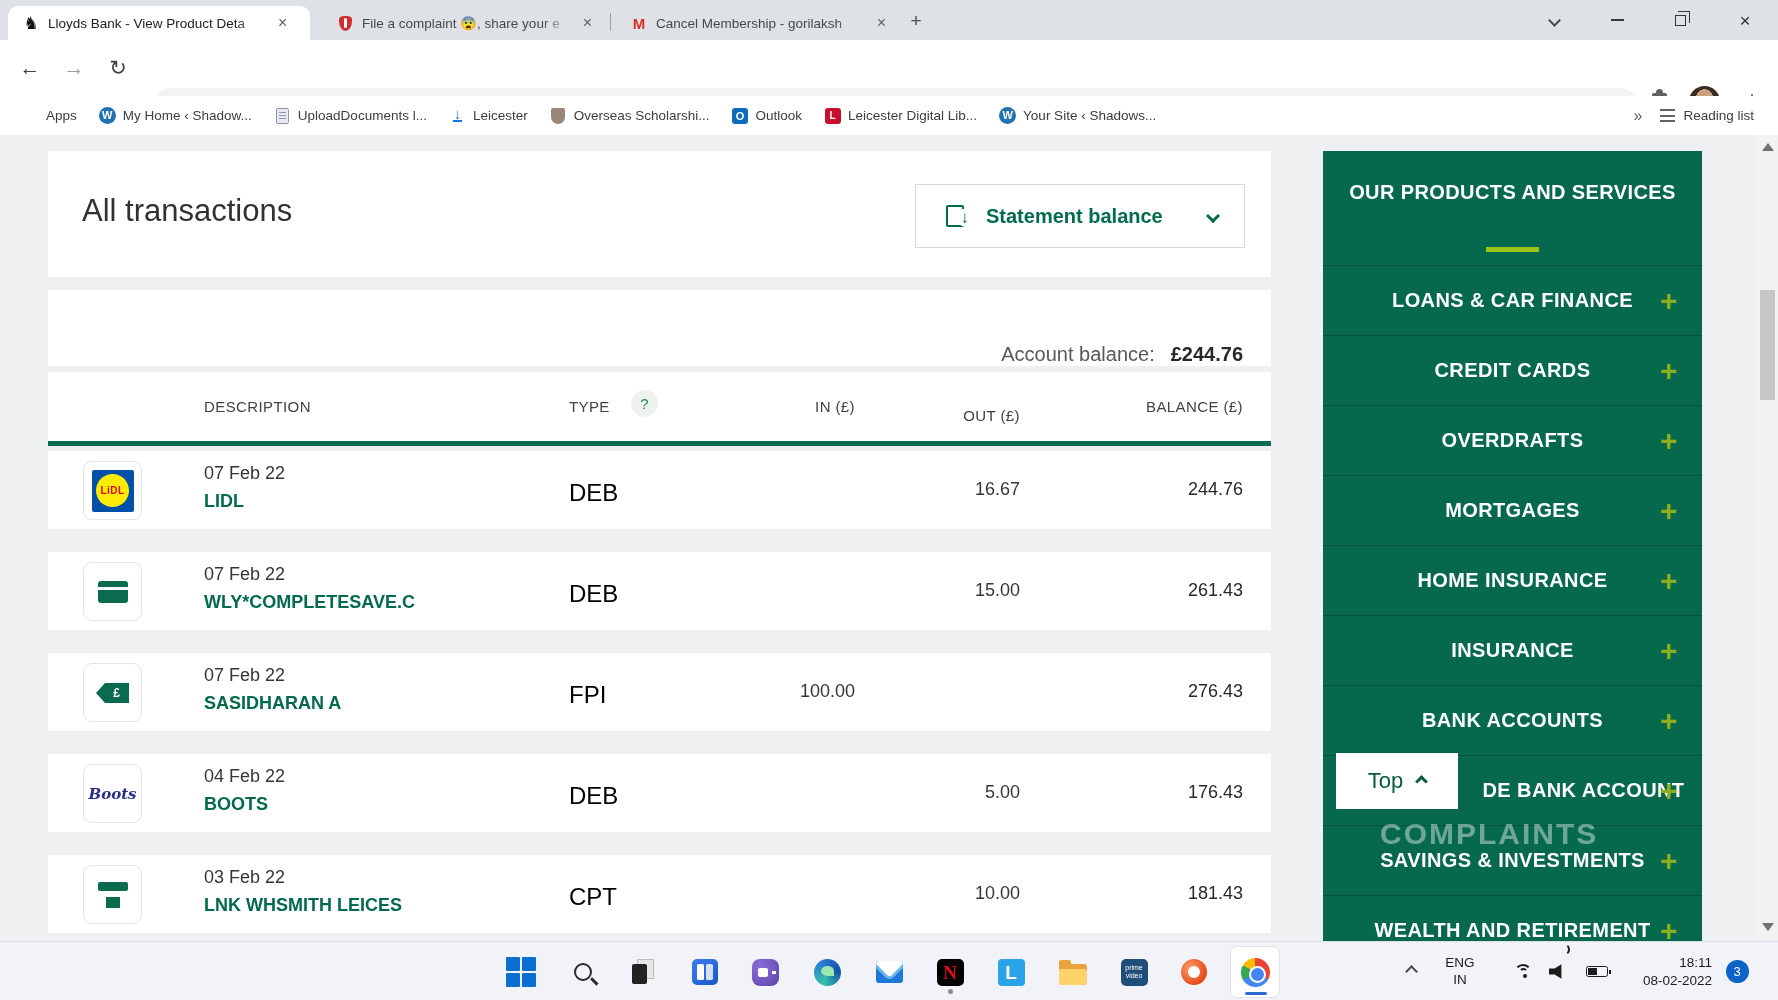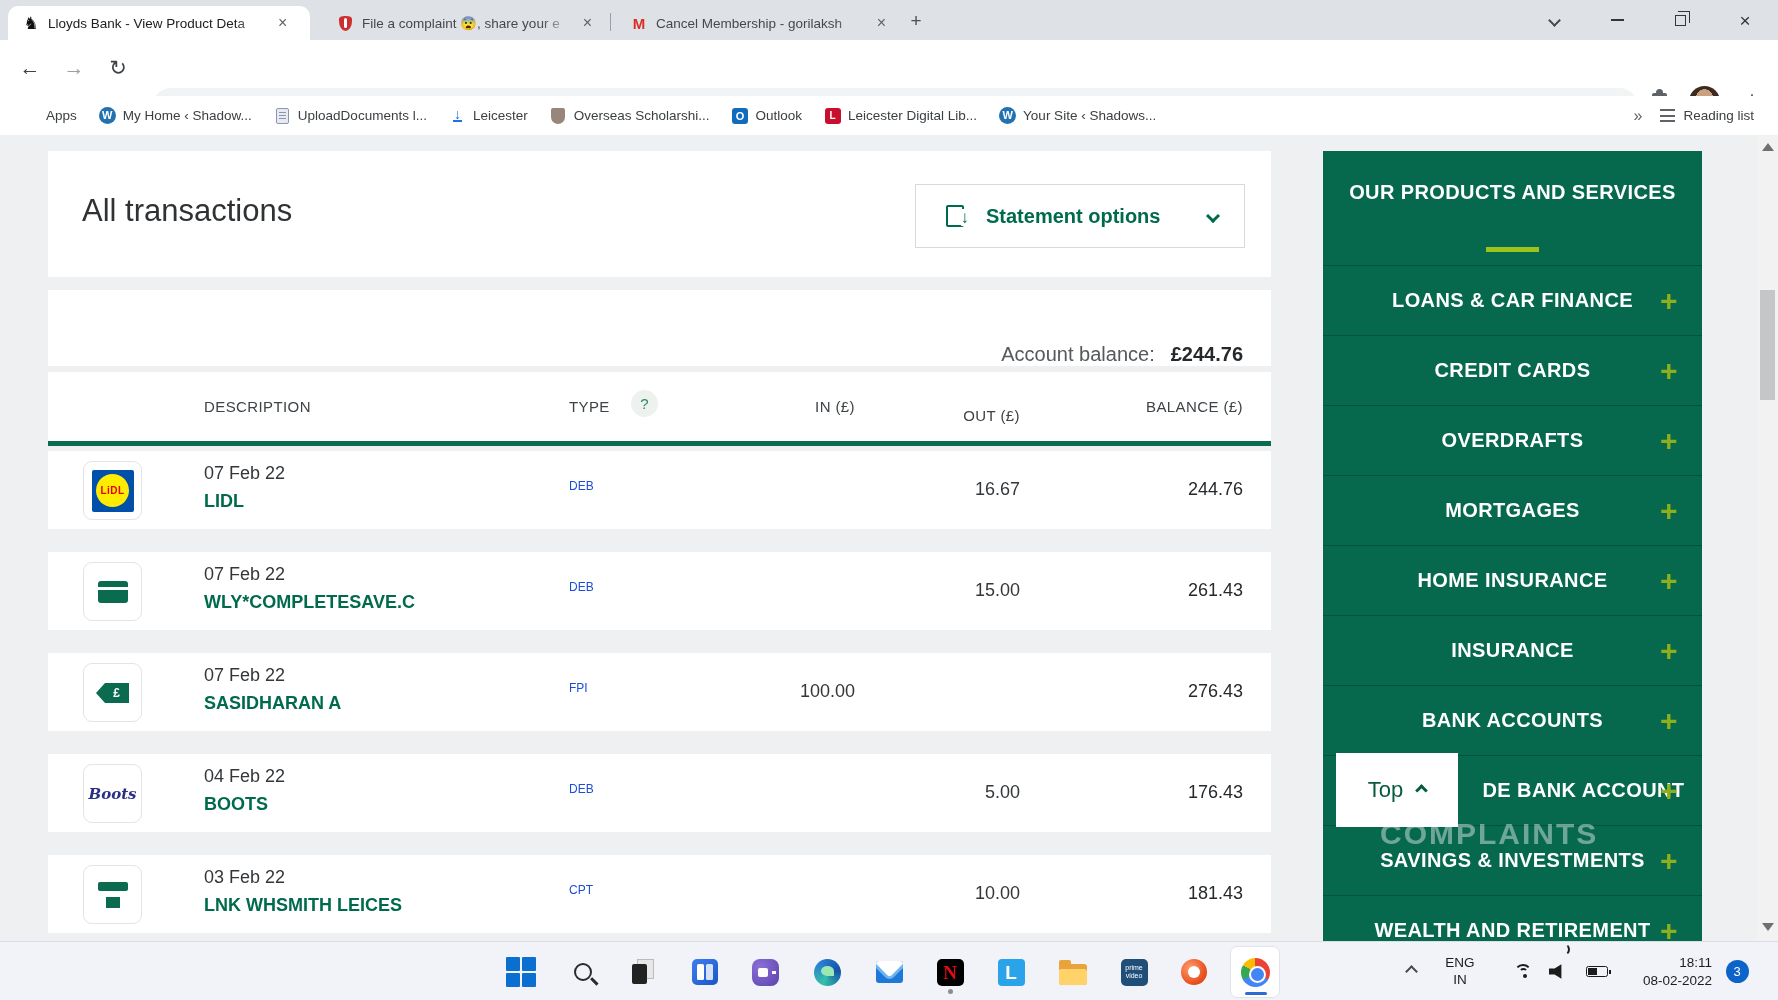--- a/index.html
+++ b/index.html
@@ -77,21 +77,21 @@
 
   .thead{position:absolute;left:48px;top:237px;width:1223px;height:69px;background:#fff;}
   .th{position:absolute;top:26px;font-size:15px;color:#3e4346;letter-spacing:.4px;}
   .helpbadge{position:absolute;left:583px;top:18px;width:27px;height:27px;border-radius:50%;background:#eef2ee;color:#2f8a5f;font-size:15px;text-align:center;line-height:27px;cursor:pointer;}
   .greenrule{position:absolute;left:48px;top:306px;width:1223px;height:5px;background:#0b6b4e;}
 
   .trow{position:absolute;left:48px;width:1223px;height:78px;background:#fff;cursor:pointer;}
   .iconbox{position:absolute;left:35px;top:10px;width:59px;height:59px;border:1px solid #e4e4e4;border-radius:9px;background:#fff;display:flex;align-items:center;justify-content:center;}
   .tdate{position:absolute;left:156px;top:12px;font-size:18px;color:#33373a;}
   .tname{position:absolute;left:156px;top:40px;font-size:18px;font-weight:bold;color:#006a4d;}
-  .ttype{position:absolute;left:521px;top:28px;font-size:12px;color:#1d4ed8;}
+  .ttype{position:absolute;left:521px;top:28px;font-size:24px;color:#000000;}
   .tin{position:absolute;right:416px;top:28px;font-size:18px;color:#33373a;}
   .tout{position:absolute;right:251px;top:28px;font-size:18px;color:#33373a;}
   .tbal{position:absolute;right:28px;top:28px;font-size:18px;color:#26292b;}
 
   .lidl{width:42px;height:42px;background:#0050aa;display:flex;align-items:center;justify-content:center;border-radius:2px;}
   .lidl i{width:33px;height:33px;background:#ffec00;border-radius:50%;display:flex;align-items:center;justify-content:center;font-style:normal;}
   .lidl b{color:#e3000f;font-size:10px;letter-spacing:.5px;}
   .cardic{position:relative;width:30px;height:22px;background:#0b6b4e;border-radius:3px;}
   .cardic:after{content:"";position:absolute;left:0;top:6px;width:30px;height:3px;background:#fff;}
   .fpiic{position:relative;width:24px;height:20px;background:#0b6b4e;margin-left:8px;color:#fff;font-size:12px;font-weight:bold;text-align:center;line-height:20px;}
@@ -100,21 +100,21 @@
   .atmic{position:relative;width:30px;height:26px;}
   .atmic:before{content:"";position:absolute;left:0;top:0;width:30px;height:9px;background:#0b6b4e;border-radius:2px;}
   .atmic:after{content:"";position:absolute;left:8px;top:12px;width:14px;height:14px;background:#0b6b4e;box-shadow:inset 0 3px 0 #fff,inset 0 6px 0 #0b6b4e;}
 
   
   .sidebar{position:absolute;left:1323px;top:16px;width:379px;height:790px;background:#06684c;overflow:hidden;}
   .sbtitle{position:absolute;left:0;top:30px;width:100%;text-align:center;color:#fff;font-size:20px;font-weight:bold;letter-spacing:.4px;}
   .sbunderline{position:absolute;left:163px;top:96px;width:53px;height:5px;background:#9bc31c;}
   .sbitem{position:absolute;left:0;width:100%;height:70px;border-top:1px solid #04523c;display:flex;align-items:center;justify-content:center;color:#fff;font-size:20px;font-weight:bold;letter-spacing:.4px;cursor:pointer;}
   .sbplus{position:absolute;right:24px;top:50%;transform:translateY(-50%);color:#8fae1b;font-size:30px;font-weight:bold;line-height:1;}
-  .topbtn{position:absolute;left:1336px;top:618px;width:122px;height:74px;background:#fff;display:flex;align-items:center;justify-content:center;gap:14px;color:#085a41;font-size:22px;cursor:pointer;z-index:5;}
+  .topbtn{position:absolute;left:1336px;top:618px;width:122px;height:56px;background:#fff;display:flex;align-items:center;justify-content:center;gap:14px;color:#085a41;font-size:22px;cursor:pointer;z-index:5;}
   .topbtn .chev{border-color:#085a41;border-width:3px;}
   .watermark{position:absolute;left:1380px;top:682px;width:330px;color:rgba(255,255,255,.42);font-size:30px;font-weight:bold;letter-spacing:2px;z-index:4;pointer-events:none;}
 
   
   .scrollbar{position:absolute;left:1757px;top:0;width:21px;height:806px;background:#f2f2f2;}
   .sb-arrow{position:absolute;left:5px;width:0;height:0;border-left:6px solid transparent;border-right:6px solid transparent;}
   .sb-up{top:8px;border-bottom:8px solid #6f7072;}
   .sb-down{bottom:10px;border-top:8px solid #6f7072;}
   .sb-thumb{position:absolute;left:3px;top:155px;width:15px;height:110px;background:#c4c6c8;}
 
@@ -286,21 +286,21 @@
       <span>Reading list</span>
     </span>
   </div>
 
   <div class="page">
 
     <div class="card" style="left:48px;top:16px;width:1223px;height:126px;">
       <div class="pagetitle">All transactions</div>
       <div class="stmtbtn">
         <span class="docic"></span>
-        <span class="stmtlabel">Statement options</span>
+        <span class="stmtlabel">Statement balance</span>
         <span class="stmtchev"><span class="chev"></span></span>
       </div>
     </div>
 
     <div class="card" style="left:48px;top:155px;width:1223px;height:76px;">
       <div class="balwrap">
         <span class="ballabel">Account balance:</span>
         <span class="balval">£244.76</span>
       </div>
     </div>

